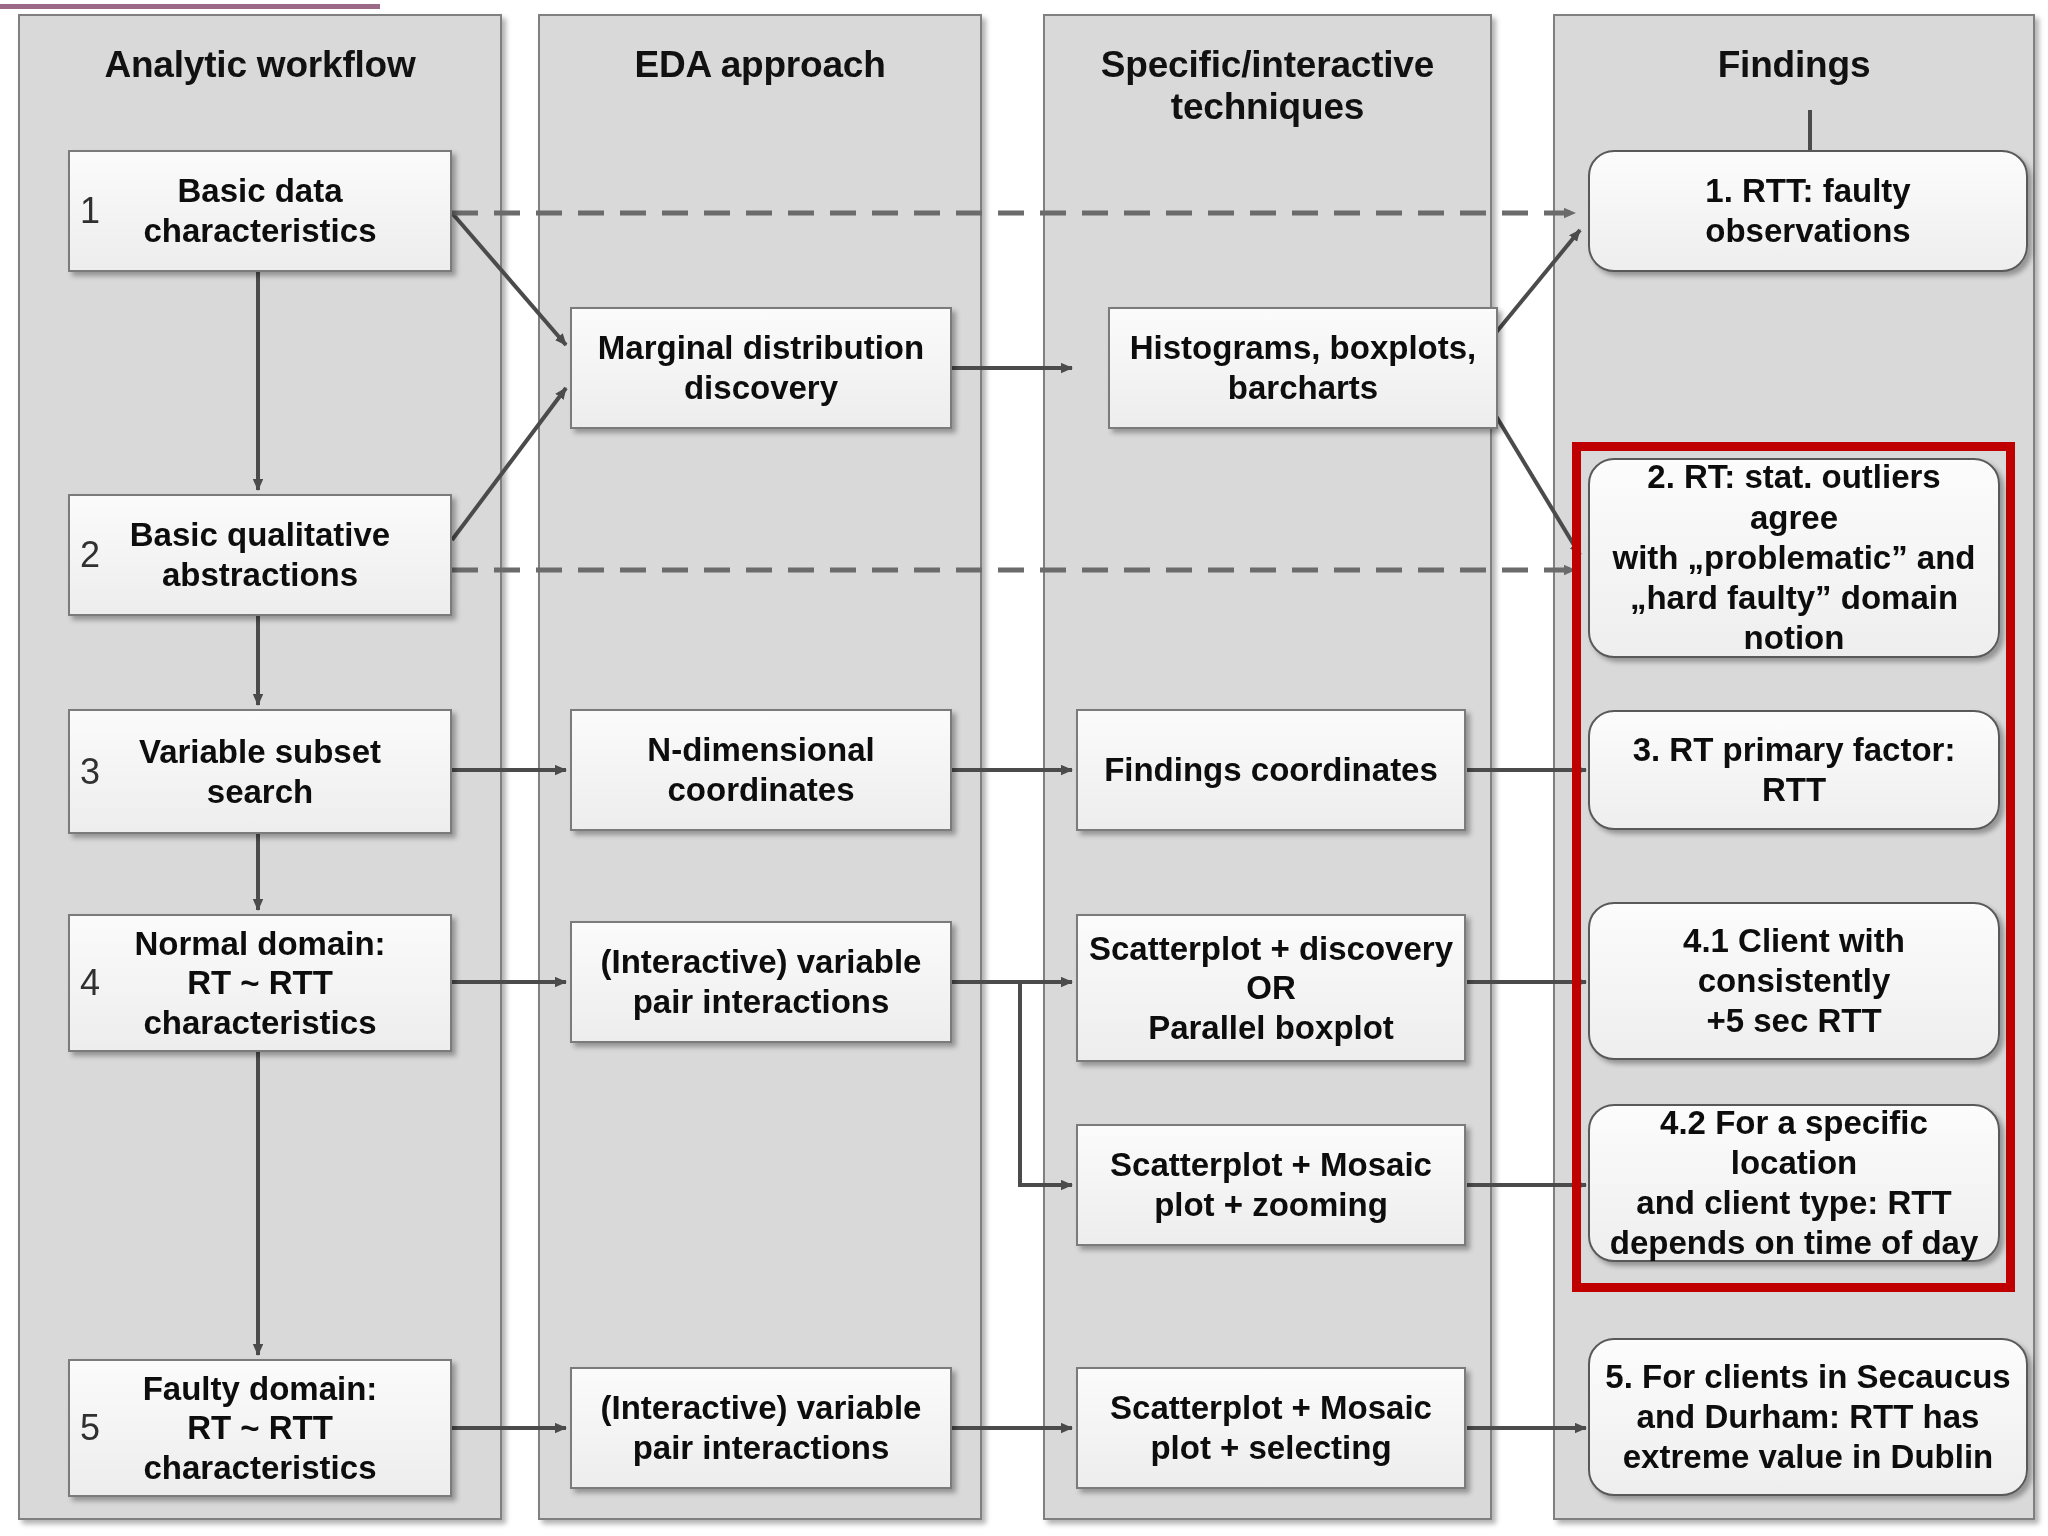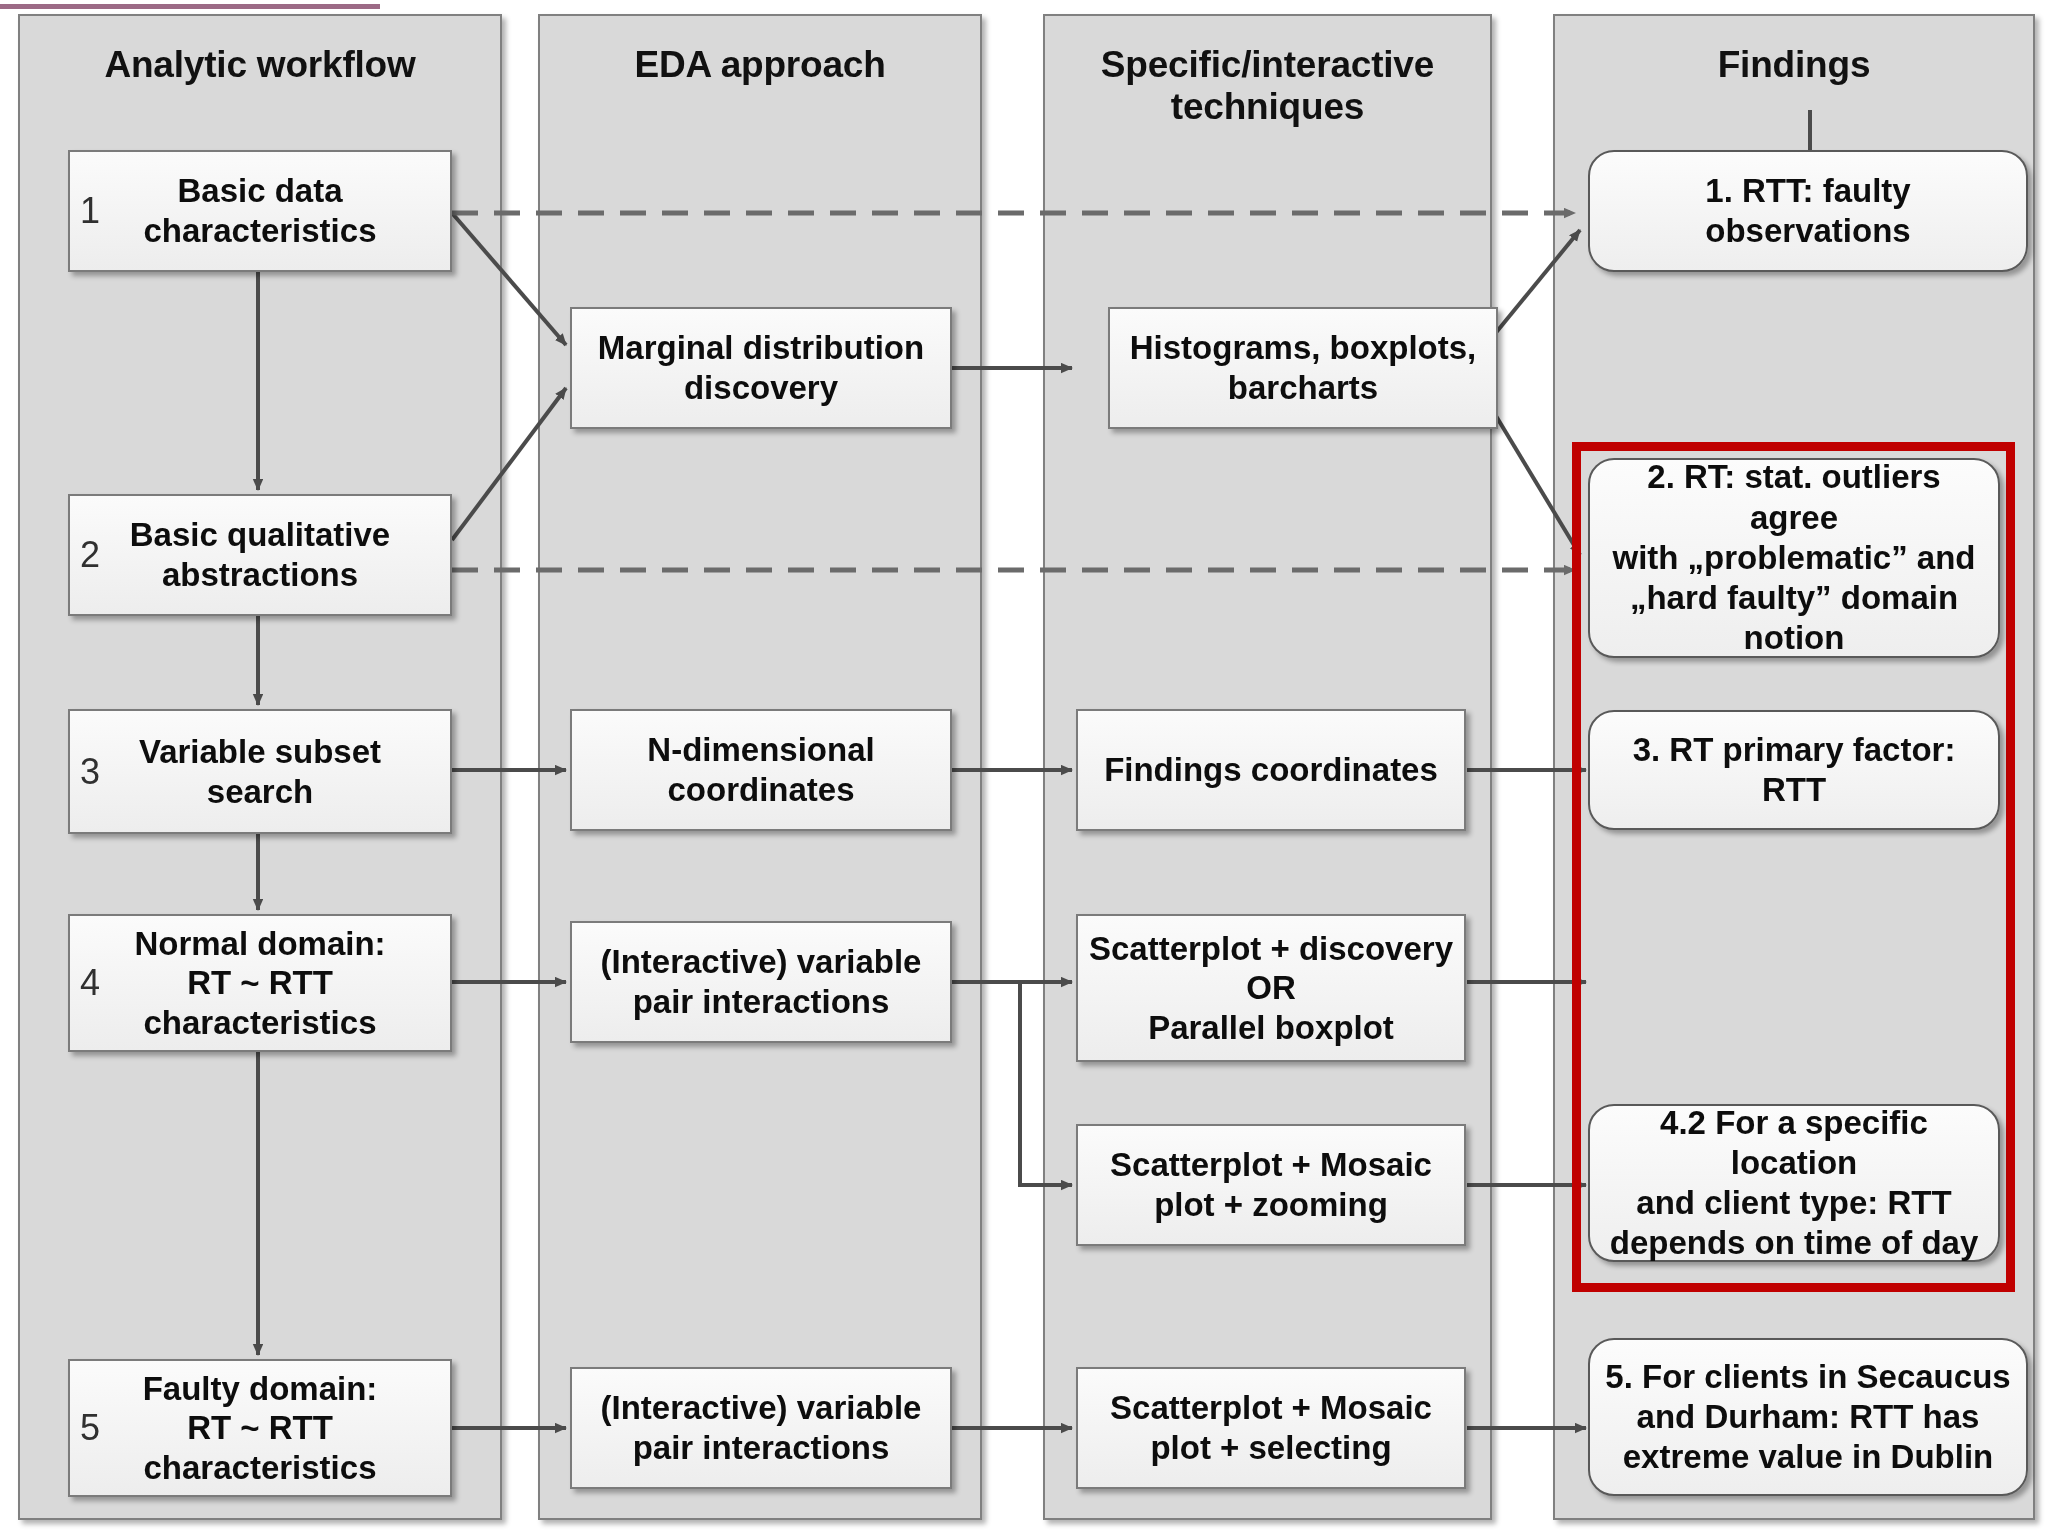--- a/index.html
+++ b/index.html
@@ -226,20 +226,25 @@
   </div>
   <div class="rbox" style="left:1588px; top:458px; width:412px; height:200px;">
     <span class="txt" style="white-space:pre-line;">2. RT: stat. outliers agree
 with „problematic” and
 „hard faulty” domain
 notion</span>
   </div>
   <div class="rbox" style="left:1588px; top:710px; width:412px; height:120px;">
     <span class="txt" style="white-space:pre-line;">3. RT primary factor: RTT</span>
   </div>
+  <div class="rbox" style="left:1588px; top:902px; width:412px; height:158px;">
+    <span class="txt" style="white-space:pre-line;">4.1 Client with
+consistently
++5 sec RTT</span>
+  </div>
   <div class="rbox" style="left:1588px; top:1104px; width:412px; height:158px;">
     <span class="txt" style="white-space:pre-line;">4.2 For a specific location
 and client type: RTT
 depends on time of day</span>
   </div>
   <div class="rbox" style="left:1588px; top:1338px; width:440px; height:158px;">
     <span class="txt" style="white-space:pre-line;">5. For clients in Secaucus
 and Durham: RTT has
 extreme value in Dublin</span>
   </div>

